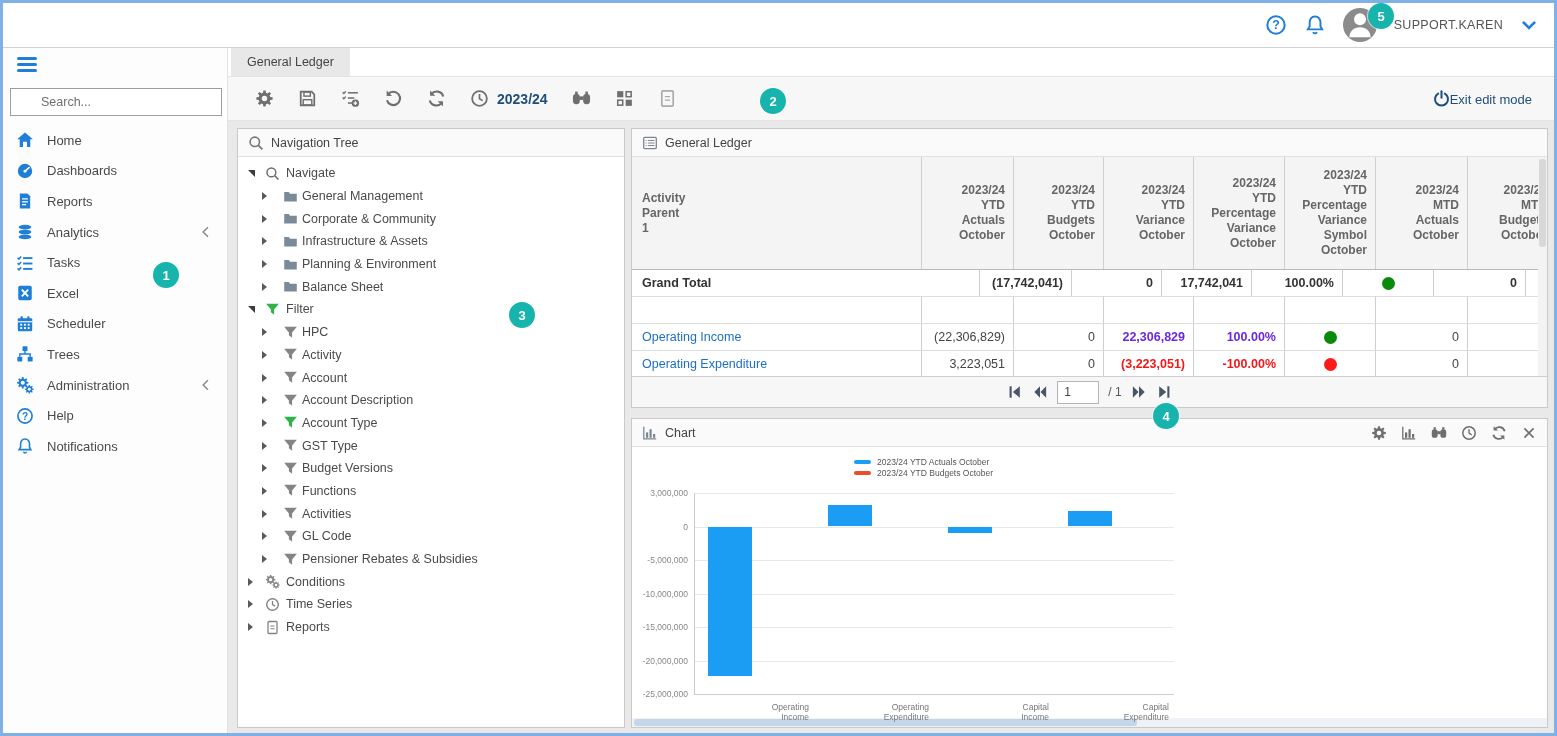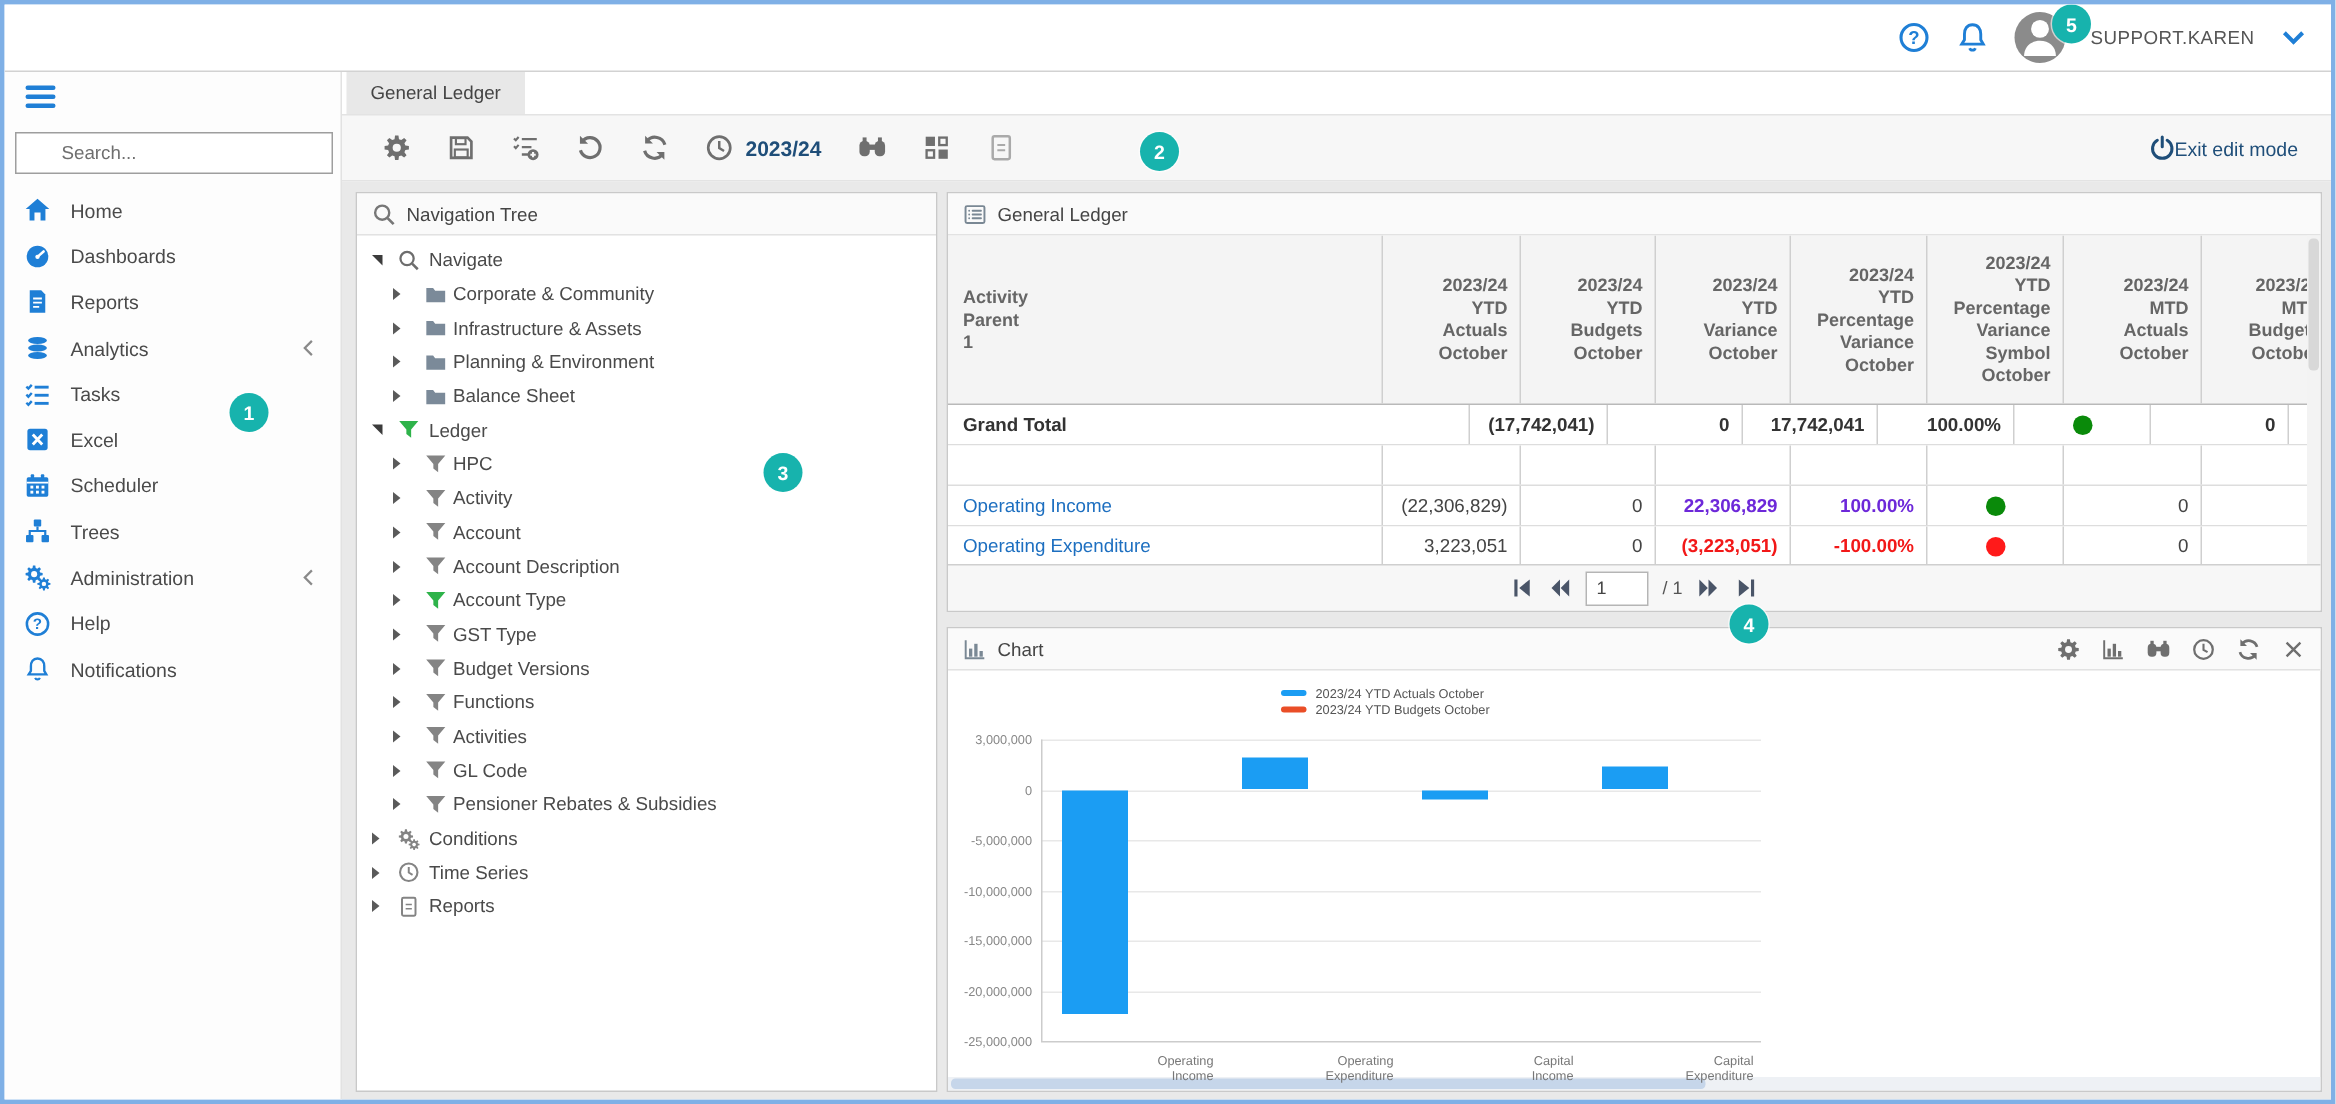--- a/index.html
+++ b/index.html
@@ -323,20 +323,27 @@
                 <circle cx="6.8" cy="6.8" r="4.7" fill="none" stroke="#6d6d6d" stroke-width="1.6"></circle>
                 <path d="M10.4 10.4L14.4 14.4" stroke="#6d6d6d" stroke-width="1.8"></path>
               </svg></span>
             <span class="lbl" style="left:48px">Navigate</span>
           </div>
           <div class="tree-row">
             <span class="exp exp-collapsed" style="left:24px"></span>
             <span class="ic" style="left:45px"><svg viewBox="0 0 16 16" width="100%" height="100%">
                 <path d="M1.3 3.2h4.8l1.5 1.9h7.1v8.2H1.3z" fill="#7b8a99"></path>
               </svg></span>
+            <span class="lbl" style="left:64px">General Management</span>
+          </div>
+          <div class="tree-row">
+            <span class="exp exp-collapsed" style="left:24px"></span>
+            <span class="ic" style="left:45px"><svg viewBox="0 0 16 16" width="100%" height="100%">
+                <path d="M1.3 3.2h4.8l1.5 1.9h7.1v8.2H1.3z" fill="#7b8a99"></path>
+              </svg></span>
             <span class="lbl" style="left:64px">Corporate &amp; Community</span>
           </div>
           <div class="tree-row">
             <span class="exp exp-collapsed" style="left:24px"></span>
             <span class="ic" style="left:45px"><svg viewBox="0 0 16 16" width="100%" height="100%">
                 <path d="M1.3 3.2h4.8l1.5 1.9h7.1v8.2H1.3z" fill="#7b8a99"></path>
               </svg></span>
             <span class="lbl" style="left:64px">Infrastructure &amp; Assets</span>
           </div>
           <div class="tree-row">
@@ -351,21 +358,21 @@
             <span class="ic" style="left:45px"><svg viewBox="0 0 16 16" width="100%" height="100%">
                 <path d="M1.3 3.2h4.8l1.5 1.9h7.1v8.2H1.3z" fill="#7b8a99"></path>
               </svg></span>
             <span class="lbl" style="left:64px">Balance Sheet</span>
           </div>
           <div class="tree-row">
             <span class="exp exp-expanded" style="left:10px"></span>
             <span class="ic" style="left:27px"><svg viewBox="0 0 16 16" width="100%" height="100%">
                 <path d="M1.2 1.8h13.6L9.7 7.9v5.8L6.3 11V7.9z" fill="#2eb34a"></path>
               </svg></span>
-            <span class="lbl" style="left:48px">Ledger</span>
+            <span class="lbl" style="left:48px">Filter</span>
           </div>
           <div class="tree-row">
             <span class="exp exp-collapsed" style="left:24px"></span>
             <span class="ic" style="left:45px"><svg viewBox="0 0 16 16" width="100%" height="100%">
                 <path d="M1.2 1.8h13.6L9.7 7.9v5.8L6.3 11V7.9z" fill="#848484"></path>
               </svg></span>
             <span class="lbl" style="left:64px">HPC</span>
           </div>
           <div class="tree-row">
             <span class="exp exp-collapsed" style="left:24px"></span>

